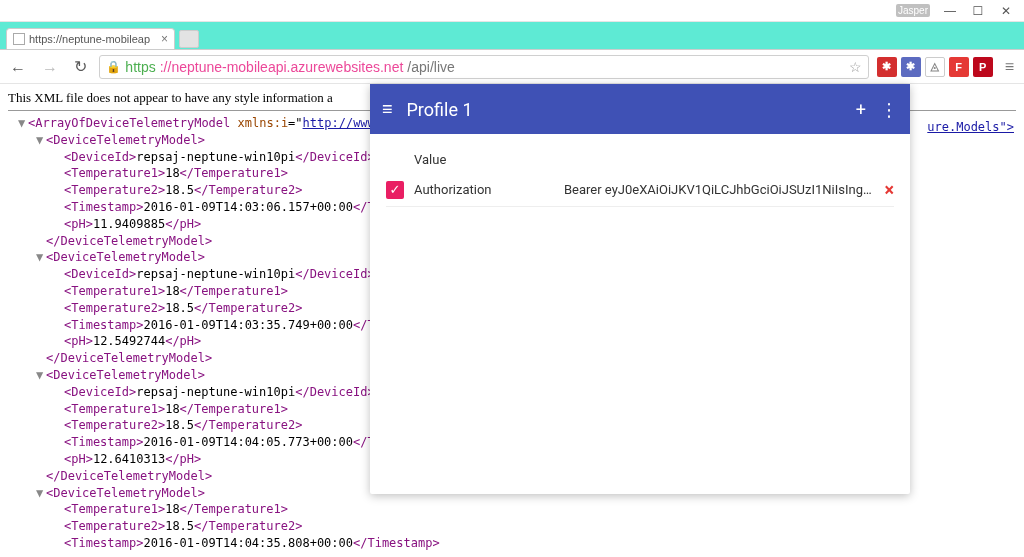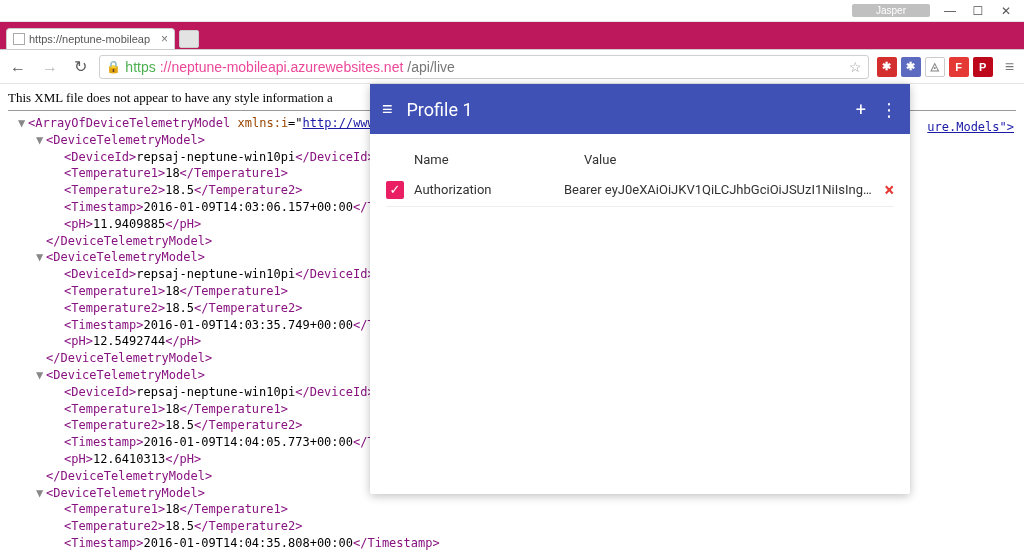--- a/index.html
+++ b/index.html
@@ -21,38 +21,38 @@
     display: flex;
     justify-content: flex-end;
     align-items: center;
     border-bottom: 1px solid #e5e5e5;
     padding: 0 4px;
   }
   .titlebar .badge {
     background: #c0c0c0;
     color: #fff;
     font-size: 10px;
-    padding: 1px 24px;
+    padding: 1px 2px;
     border-radius: 2px;
     margin-right: 6px;
   }
   .win-btn {
     width: 28px;
     height: 18px;
     display: flex;
     align-items: center;
     justify-content: center;
     color: #555;
     font-size: 12px;
   }
 
   
   .tabrow {
     height: 28px;
-    background: #be185d;
+    background: #5eead4;
     display: flex;
     align-items: flex-end;
     padding-left: 6px;
     border-bottom: 1px solid #ccc;
   }
   .tab {
     background: #fff;
     border: 1px solid #ccc;
     border-bottom: none;
     border-radius: 4px 4px 0 0;
@@ -284,21 +284,20 @@
   <div class="panel-head">
     <span class="icon">≡</span>
     <span>Profile 1</span>
     <span class="spacer"></span>
     <span class="icon">+</span>
     <span class="icon">⋮</span>
   </div>
   <div class="panel-body">
     <div class="phead-row">
       <span style="width:28px"></span>
-      <span class="c1">Name</span>
       <span>Value</span>
     </div>
     <div class="prow">
       <div class="chk">✓</div>
       <div class="pname">Authorization</div>
       <div class="pval">Bearer eyJ0eXAiOiJKV1QiLCJhbGciOiJSUzI1NiIsIng1dCI</div>
       <div class="del">×</div>
     </div>
   </div>
 </div>

